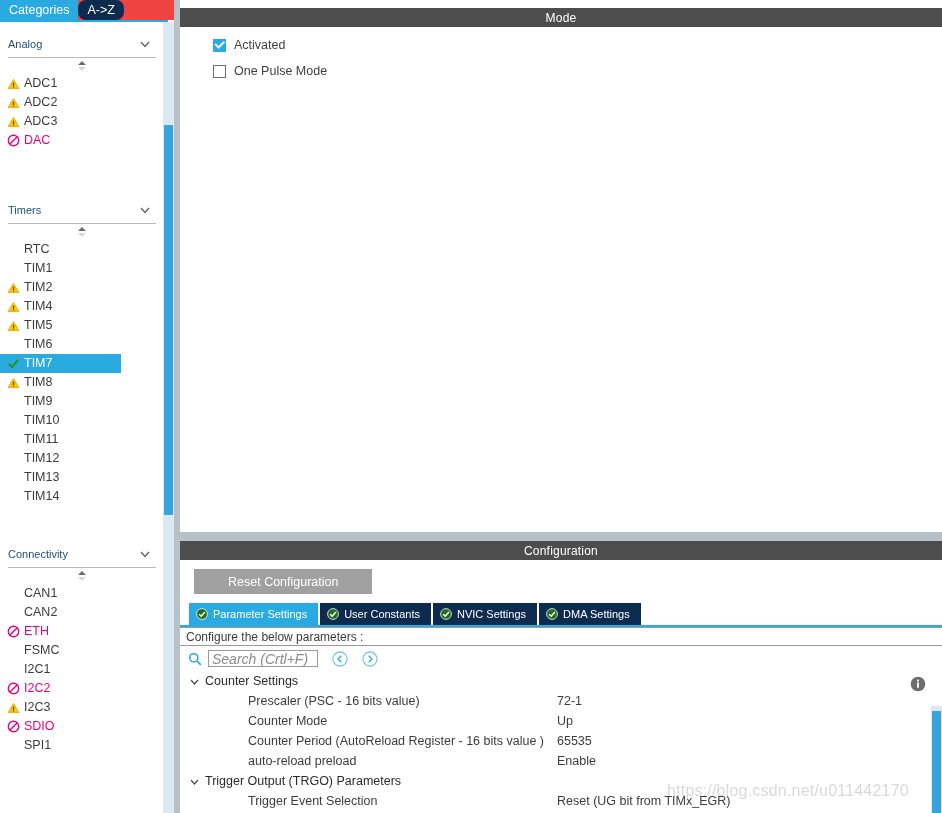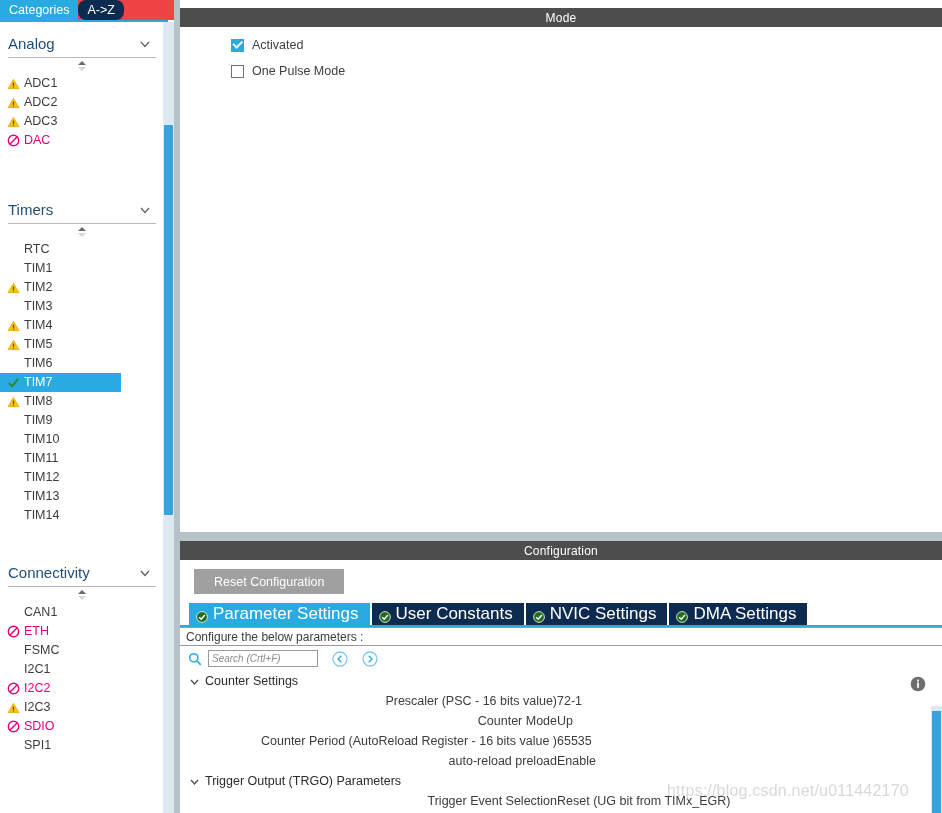--- a/index.html
+++ b/index.html
@@ -52,21 +52,21 @@
   }
   .group-header {
     position: relative;
     height: 28px;
     margin: 0 8px;
     display: flex; align-items: center;
     border-bottom: 1px solid #b9b9b9;
   }
   .group-title {
     color: #1f4e79;
-    font-size: 15px;
+    font-size: 11px;
   }
   .chev {
     position: absolute; right: 4px; top: 50%;
     transform: translateY(-50%);
     width: 14px; height: 14px;
   }
   .chev svg { display: block; }
   .splitter-dots {
     height: 16px;
     display: flex; align-items: center; justify-content: center;
@@ -133,21 +133,20 @@
   
   #mode-panel {
     position: absolute; left: 0; top: 0;
     width: 762px; height: 524px;
     background: #ffffff;
   }
   #mode-body {
     position: absolute; left: 0; top: 19px;
     width: 762px; height: 505px;
     background: #ffffff;
-    padding-left: 18px;
   }
   .checkbox-row {
     display: flex; align-items: center;
     height: 20px;
     padding-left: 33px;
     font-size: 12.5px;
     color: #404040;
     cursor: default;
   }
   .cb {
@@ -189,37 +188,37 @@
   #reset-row {
     height: 43px;
     display: flex; align-items: center;
     padding-left: 14px;
   }
   #reset-btn {
     background: #a0a0a0;
     color: #ffffff;
     border: none;
     height: 25px;
-    padding: 0 20px;
+    padding: 0 34px;
     font-family: "Liberation Sans", sans-serif;
     font-size: 12.5px;
     cursor: default;
   }
   #tabs-row {
     position: relative;
     height: 22px;
     padding-left: 9px;
     display: flex; align-items: flex-end;
   }
   .ctab {
     height: 22px;
     display: flex; align-items: center;
     padding: 0 11px 0 7px;
     color: #ffffff;
-    font-size: 17px;
+    font-size: 11px;
     white-space: nowrap;
     margin-right: 2px;
     cursor: default;
   }
   .ctab.active { background: #29ABE2; }
   .ctab.inactive { background: #0d2b4e; }
   .tick-icon {
     width: 12px; height: 12px;
     margin-right: 5px;
     flex: 0 0 12px;
@@ -244,21 +243,21 @@
     display: flex; align-items: center;
     padding-left: 8px;
     gap: 6px;
   }
   #search-icon { width: 14px; height: 14px; }
   #search-input {
     width: 110px; height: 17px;
     border: 1px solid #9a9a9a;
     background: #ffffff;
     font-family: "Liberation Sans", sans-serif;
-    font-size: 10px;
+    font-size: 14px;
     font-style: italic;
     color: #8c8c8c;
     padding: 0 3px;
     outline: none;
   }
   #search-input::placeholder { color: #8c8c8c; font-style: italic; }
   .nav-circle {
     width: 16px; height: 16px;
     margin-left: 8px;
     cursor: default;
@@ -284,21 +283,20 @@
   .tree-group .tchev {
     width: 13px; height: 13px; margin-right: 4px;
     flex: 0 0 13px;
   }
   .param-row {
     height: 20px;
     display: flex; align-items: center;
     font-size: 12.5px;
     color: #3c3c3c;
     cursor: default;
-    text-align: right;
   }
   .param-name {
     padding-left: 68px;
     width: 377px;
     white-space: nowrap;
     overflow: hidden;
   }
   .param-value {
     white-space: nowrap;
   }
@@ -428,24 +426,20 @@
       <div class="periph warn">
         <span class="picon">
           <svg viewBox="0 0 14 12" width="13" height="12">
               <path d="M7 1 L13 11 L1 11 Z" fill="#FFC20E" stroke="#d8a000" stroke-width="0.7"></path>
               <rect x="6.3" y="4.5" width="1.4" height="3.6" fill="#6b5400"></rect>
               <rect x="6.3" y="8.8" width="1.4" height="1.2" fill="#6b5400"></rect>
             </svg>
         </span>
         <span class="plabel">TIM2</span>
       </div>
-      <div class="periph">
-        <span class="picon"></span>
-        <span class="plabel">TIM3</span>
-      </div>
       <div class="periph warn">
         <span class="picon">
           <svg viewBox="0 0 14 12" width="13" height="12">
               <path d="M7 1 L13 11 L1 11 Z" fill="#FFC20E" stroke="#d8a000" stroke-width="0.7"></path>
               <rect x="6.3" y="4.5" width="1.4" height="3.6" fill="#6b5400"></rect>
               <rect x="6.3" y="8.8" width="1.4" height="1.2" fill="#6b5400"></rect>
             </svg>
         </span>
         <span class="plabel">TIM4</span>
       </div>
@@ -518,20 +512,24 @@
       <div class="splitter-dots">
         <svg viewBox="0 0 14 12" width="14" height="12">
           <path d="M7 1 L11 5 L3 5 Z" fill="#6b6b6b"></path>
           <path d="M7 11 L11 7 L3 7 Z" fill="#d6d6d6"></path>
         </svg>
       </div>
 
       <div class="periph">
         <span class="picon"></span>
         <span class="plabel">CAN1</span>
+      </div>
+      <div class="periph">
+        <span class="picon"></span>
+        <span class="plabel">CAN2</span>
       </div>
       <div class="periph forbid">
         <span class="picon">
           <svg viewBox="0 0 14 14" width="13" height="13">
               <circle cx="7" cy="7" r="5.6" fill="none" stroke="#E6007E" stroke-width="1.5"></circle>
               <line x1="3" y1="11" x2="11" y2="3" stroke="#E6007E" stroke-width="1.5"></line>
             </svg>
         </span>
         <span class="plabel">ETH</span>
       </div>

